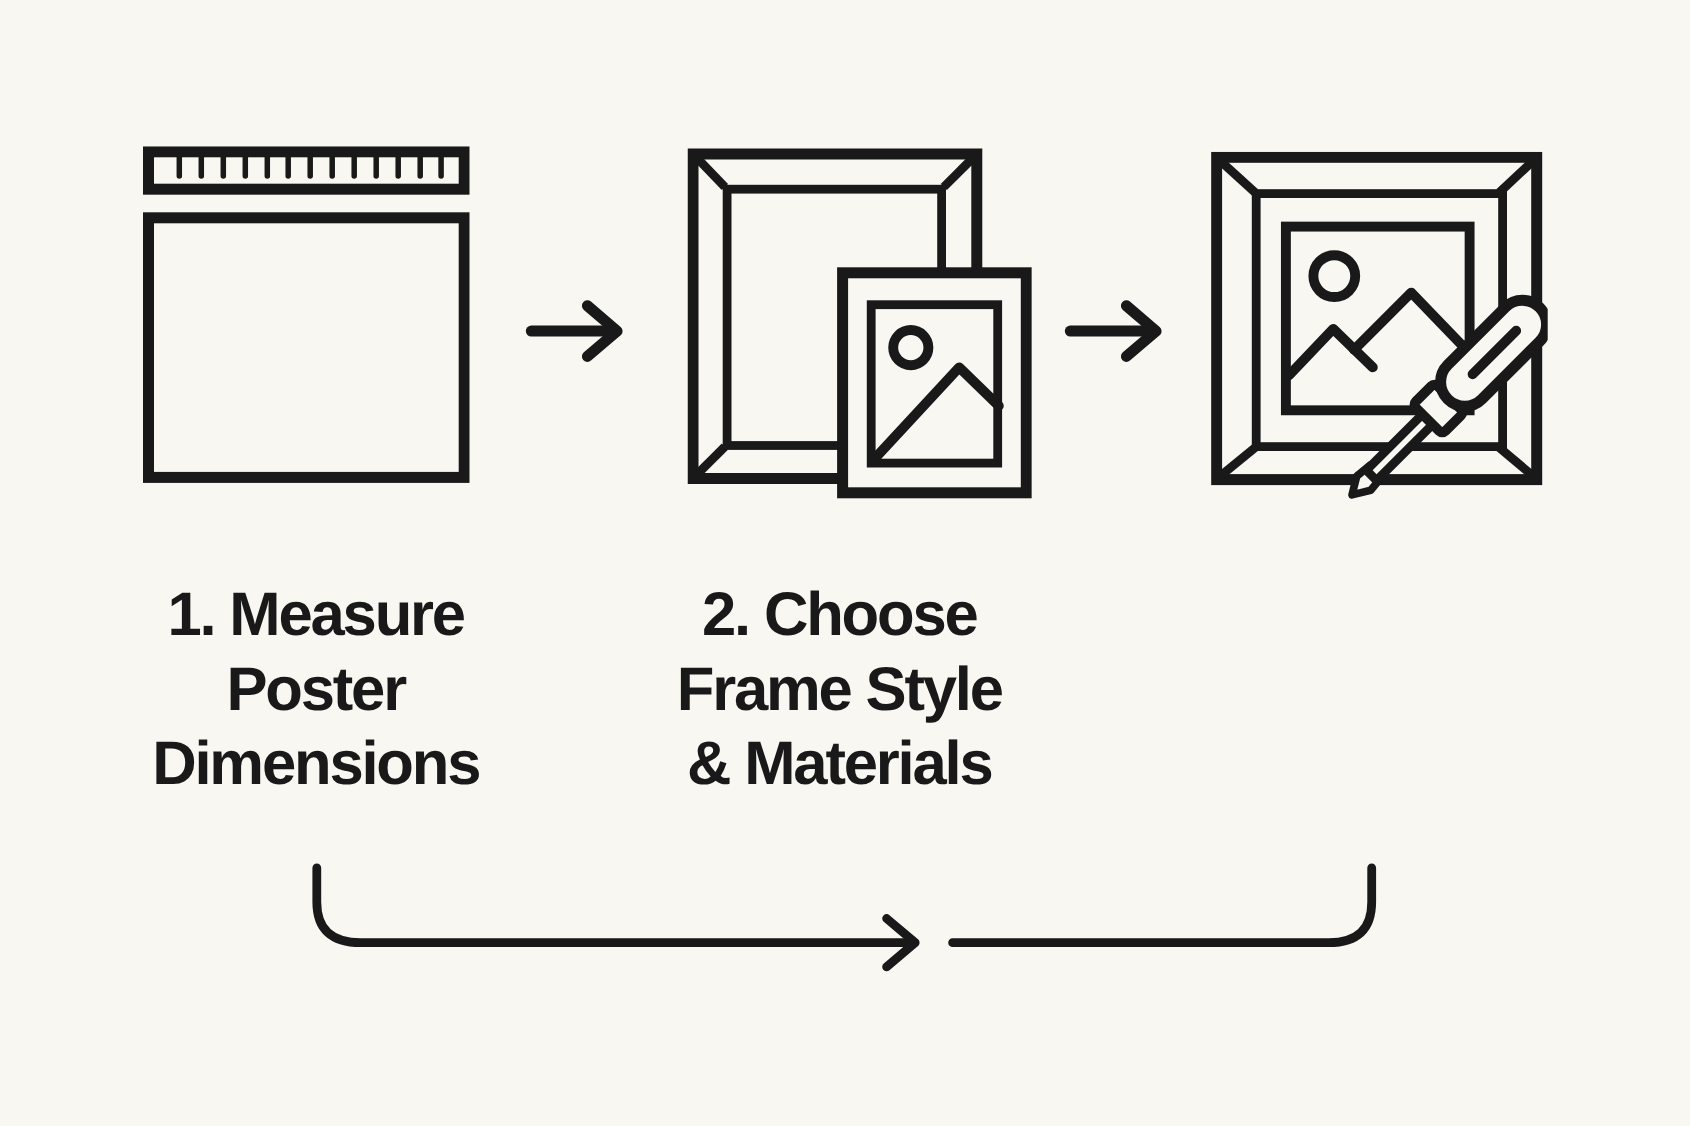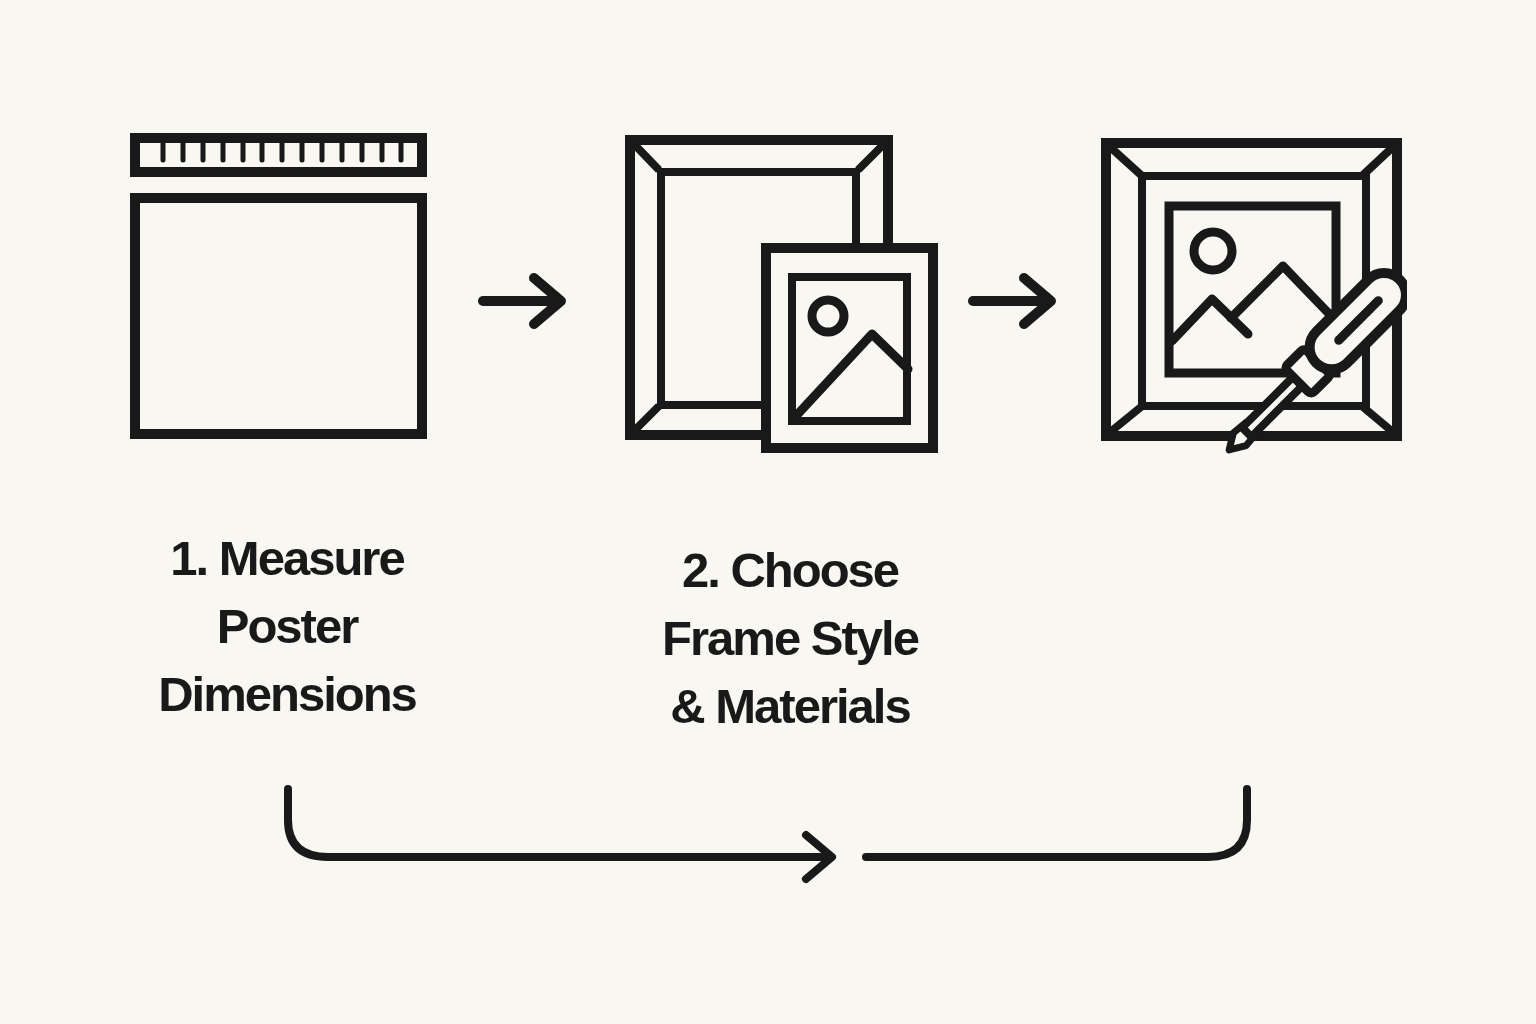--- a/index.html
+++ b/index.html
@@ -13,21 +13,21 @@
     overflow: hidden;
   }
   .canvas { position:relative; width:1536px; height:1024px; }
   .abs { position:absolute; }
 
   .step-label {
     position:absolute;
     top:524px;
     color: var(--ink);
     font-weight:700;
-    font-size:49px;
+    font-size:56px;
     line-height:68px;
     letter-spacing:-2px;
     text-align:center;
     white-space:pre-line;
   }
 
   
   .s  { fill:none;             stroke:var(--ink); }
   .sf { fill:var(--background); stroke:var(--ink); }
   .rd { stroke-linecap:round; stroke-linejoin:round; }
@@ -110,21 +110,21 @@
       <rect class="sf" x="28" y="-6.5" width="74" height="13" stroke-width="8"></rect>
       <rect class="sf" x="100" y="-19" width="28" height="38" rx="4" stroke-width="9"></rect>
       <rect class="sf" x="126" y="-22" width="118" height="44" rx="22" stroke-width="10"></rect>
       <line class="s rd" x1="158" y1="0" x2="214" y2="0" stroke-width="9"></line>
     </g>
   </svg>
 
   <div class="step-label" style="left:102px;  width:370px;">1. Measure
 Poster
 Dimensions</div>
-  <div class="step-label" style="left:605px;  width:370px;margin-top:12px;">2. Choose
+  <div class="step-label" style="left:578px;  width:370px;">2. Choose
 Frame Style
 &amp; Materials</div>
 
   <svg class="abs" style="left:270px; top:780px;" width="990" height="106" viewBox="0 0 990 106">
     <path class="s rd" d="M18,9 V40 Q18,77 58,77 H555" stroke-width="8"></path>
     <polyline class="s rd" points="536,55 562,77 536,99" stroke-width="8"></polyline>
     <path class="s rd" d="M596,77 H938 Q977,77 977,40 V9" stroke-width="8"></path>
   </svg>
 
 </div>

